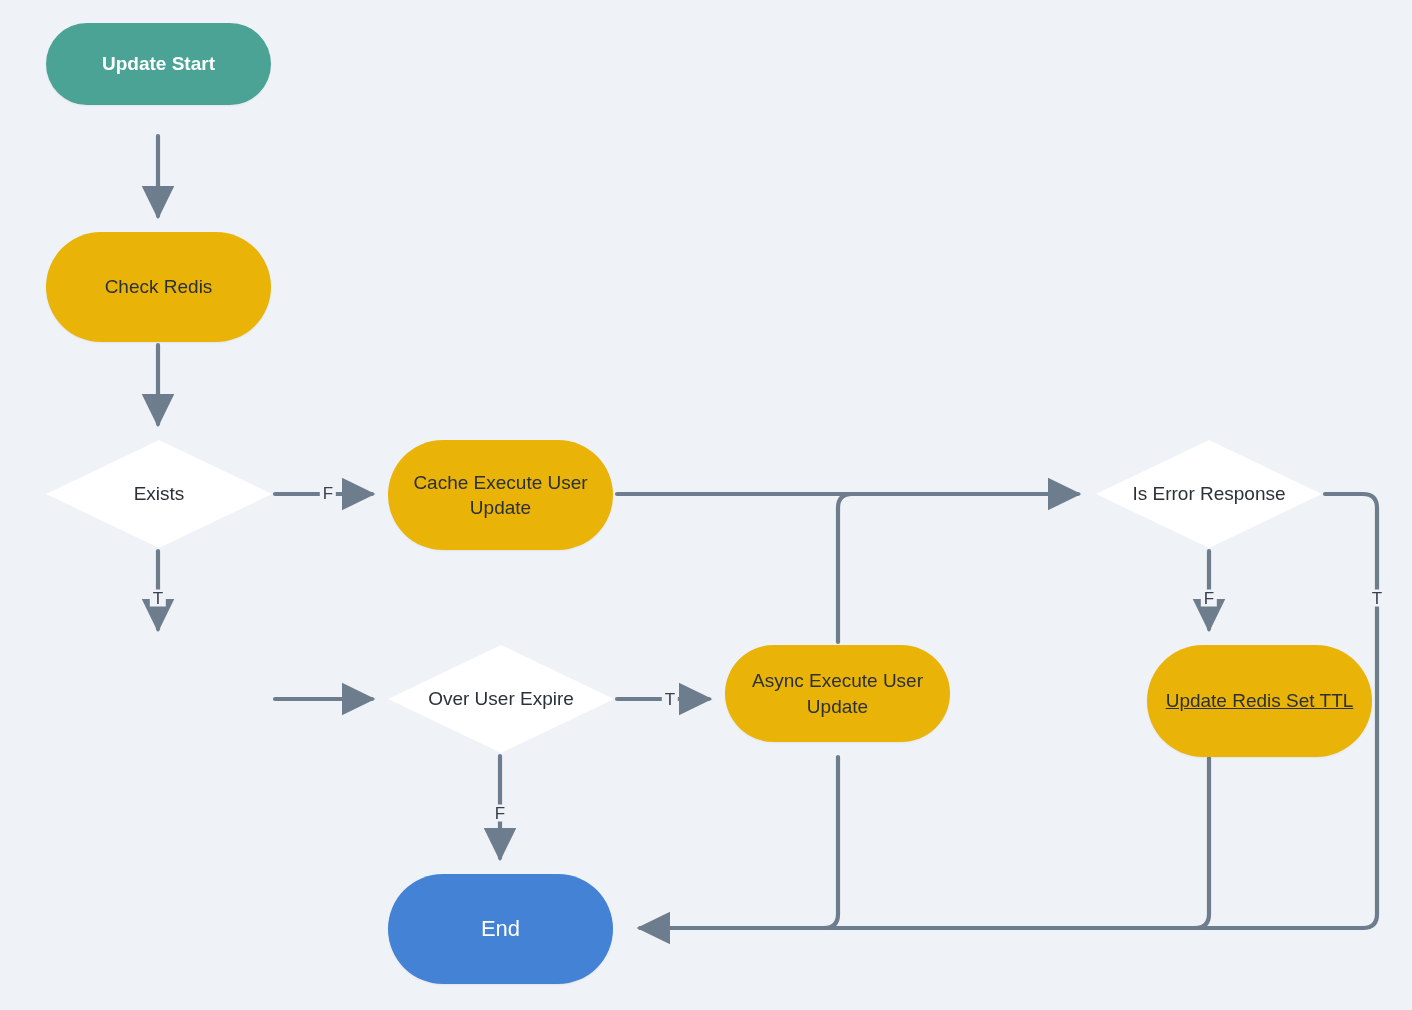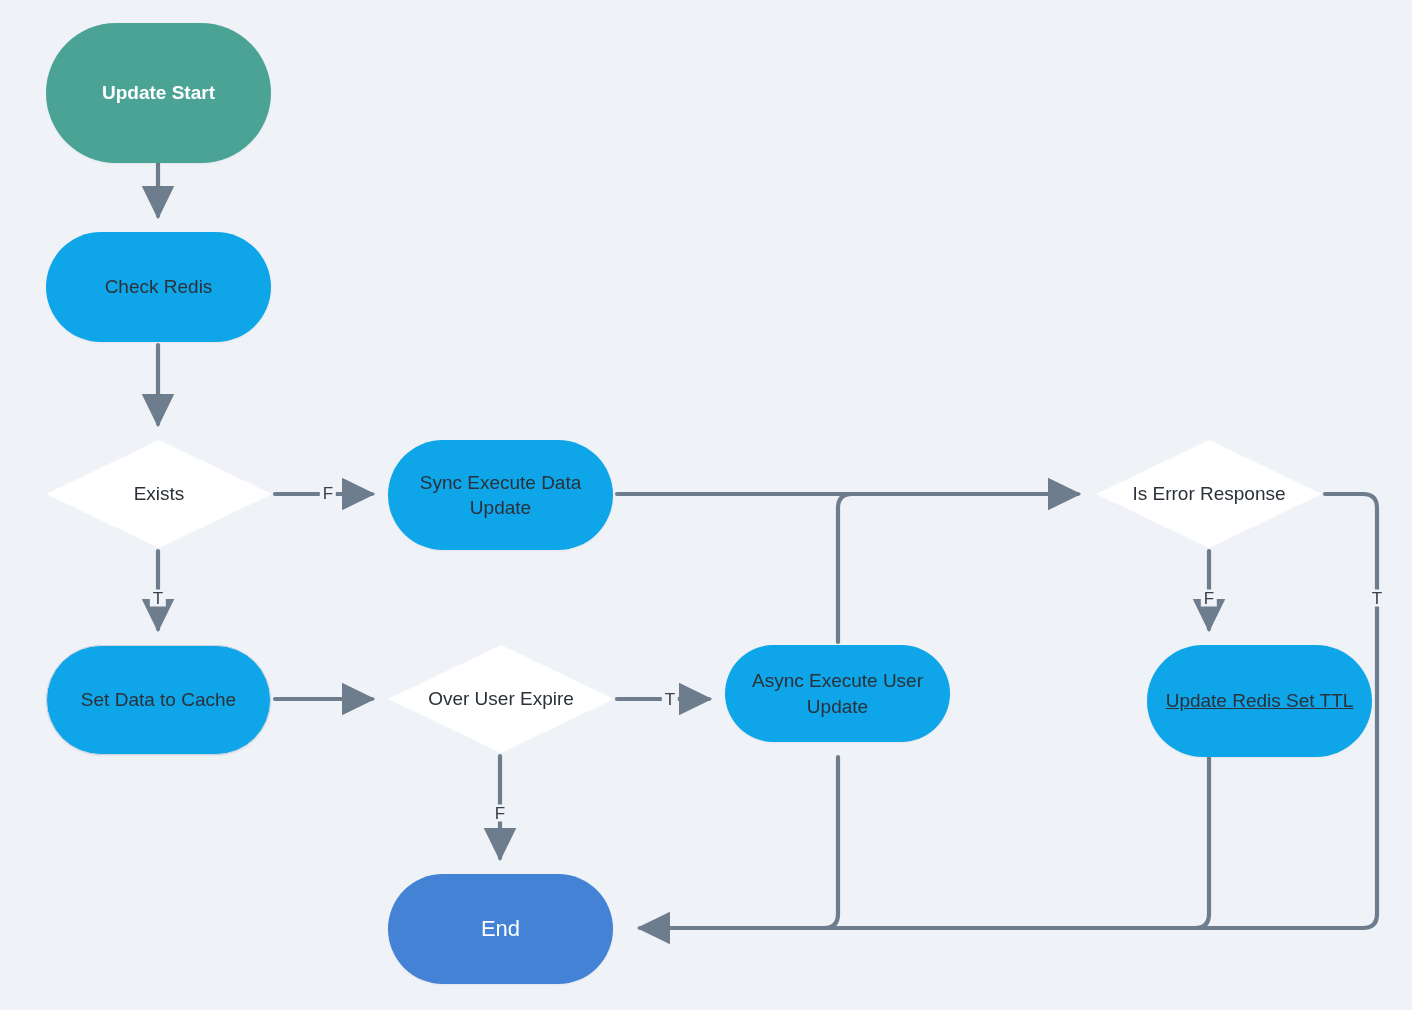--- a/index.html
+++ b/index.html
@@ -34,21 +34,21 @@
     box-sizing: border-box;
     line-height: 1.32;
   }
   .node-label {
     display: block;
     padding: 0 14px;
     white-space: pre-line;
   }
   .stadium {
     border-radius: 999px;
-    background: #0ea5e9;
+    background: #eab308;
     color: #2b3138;
     font-size: 19px;
     box-shadow: 0 1px 2px rgba(40,55,75,0.06);
   }
   .stadium.bordered {
     border: 1.6px solid #cfd5dc;
   }
   .stadium.start {
     background: #4ba396;
     color: #ffffff;
@@ -122,39 +122,36 @@
       <path d="M 1209 551 L 1209 629" marker-end="url(#arrowhead)"></path>
 
       <path d="M 1325 494 L 1363 494 Q 1377 494 1377 508 L 1377 914 Q 1377 928 1363 928 L 640 928" marker-end="url(#arrowhead)"></path>
 
       <path d="M 838 757 L 838 914 Q 838 928 824 928"></path>
 
       <path d="M 1209 758 L 1209 914 Q 1209 928 1195 928"></path>
     </g>
   </svg>
 
-  <div class="node stadium start" style="left:46px; top:23px; width:225px; height:140px;">
+  <div class="node stadium start" style="left:46px; top:23px; width:225px; height:82px;">
     <span class="node-label">Update Start</span>
   </div>
 
   <div class="node stadium" style="left:46px; top:232px; width:225px; height:110px;">
     <span class="node-label">Check Redis</span>
   </div>
 
   <div class="node diamond" style="left:46px; top:440px; width:226px; height:108px;">
     <span class="dmd-shape"></span>
     <span class="node-label">Exists</span>
   </div>
 
-  <div class="node stadium bordered" style="left:46px; top:645px; width:225px; height:110px;">
-    <span class="node-label">Set Data to Cache</span>
-  </div>
 
   <div class="node stadium" style="left:388px; top:440px; width:225px; height:110px;">
-    <span class="node-label">Sync Execute Data
+    <span class="node-label">Cache Execute User
 Update</span>
   </div>
 
   <div class="node diamond" style="left:388px; top:645px; width:226px; height:108px;">
     <span class="dmd-shape"></span>
     <span class="node-label">Over User Expire</span>
   </div>
 
   <div class="node stadium" style="left:725px; top:645px; width:225px; height:97px;">
     <span class="node-label">Async Execute User

